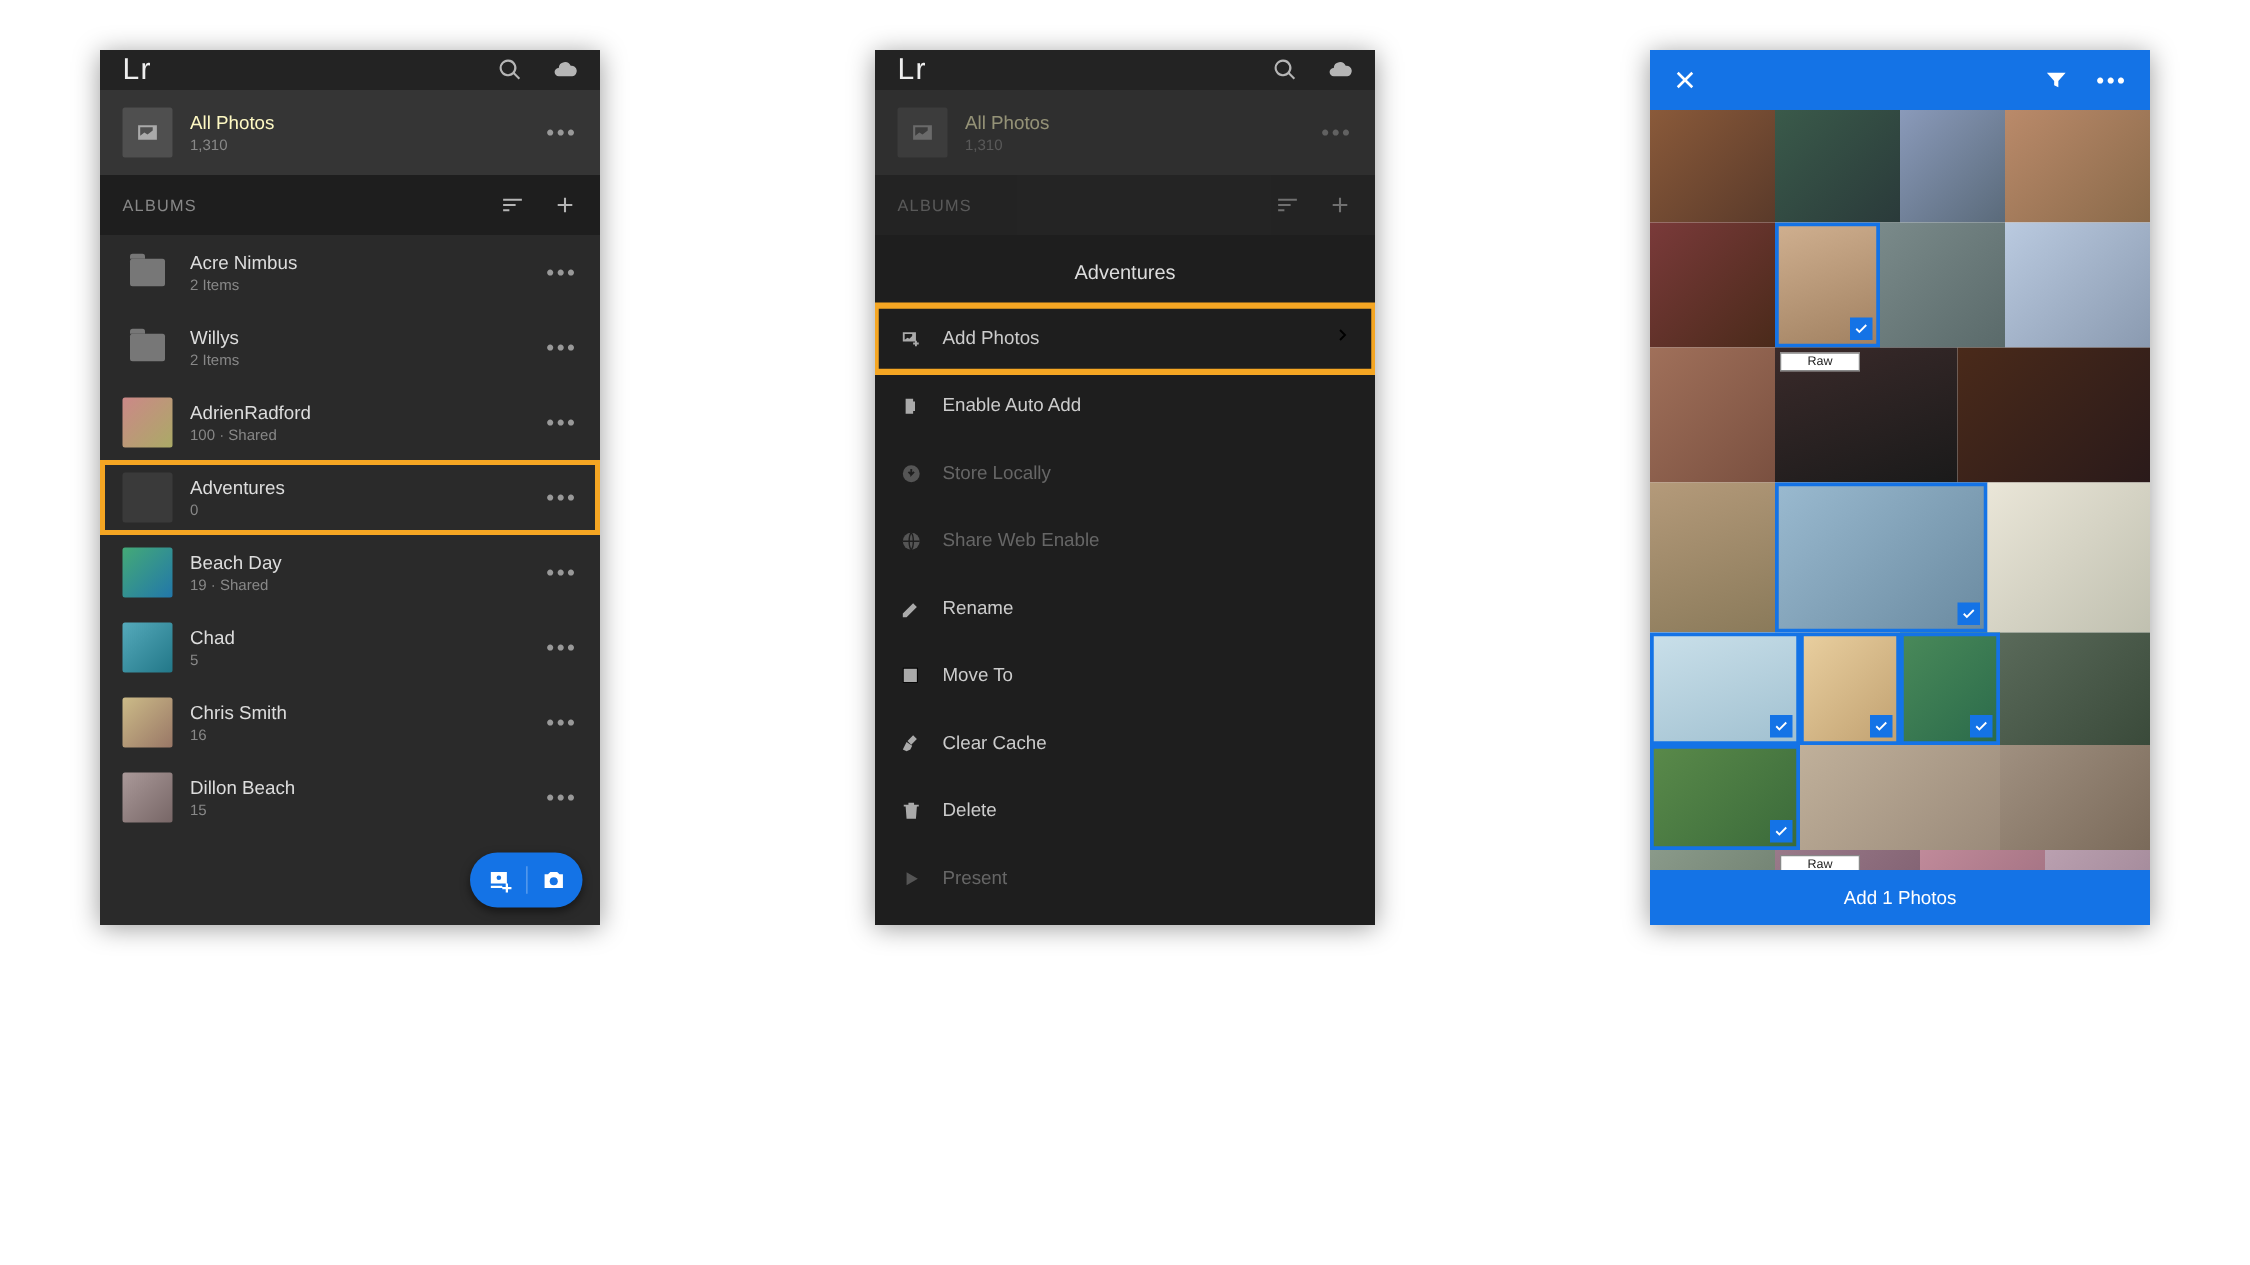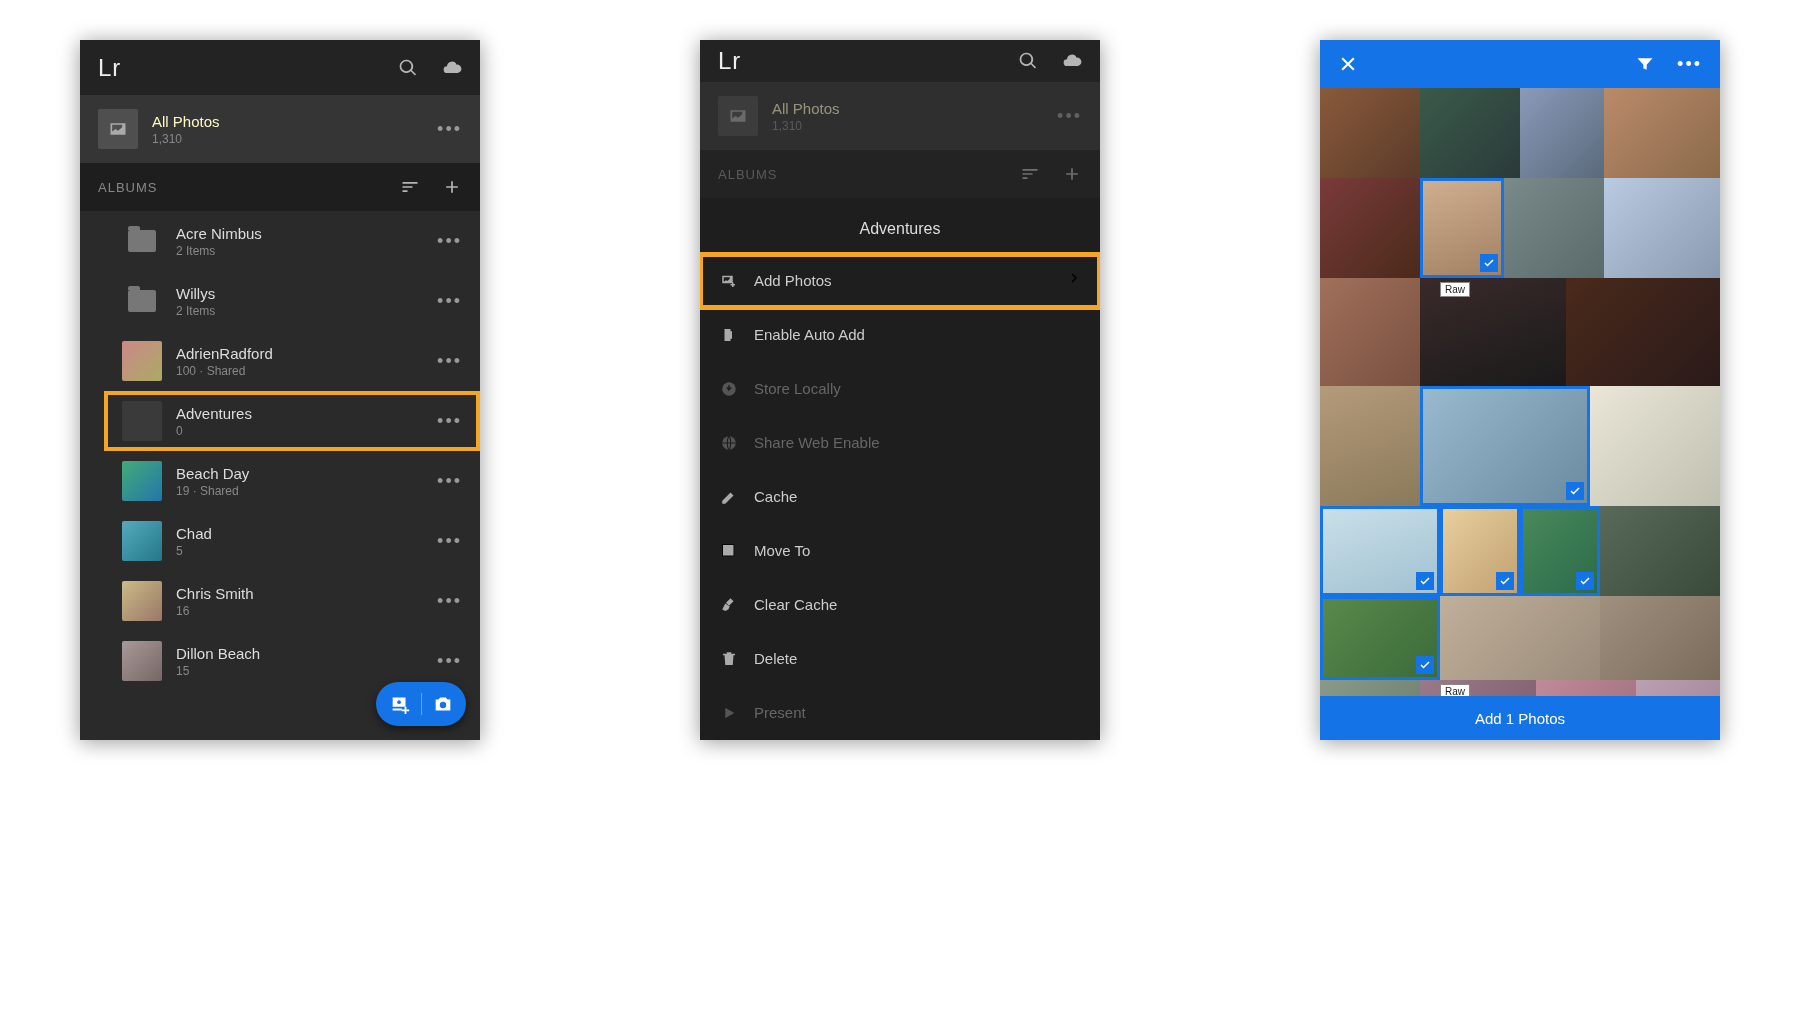--- a/index.html
+++ b/index.html
@@ -1,39 +1,39 @@
 <!DOCTYPE html>
 <html><head>
 <meta charset="utf-8">
 <style>
   * { margin: 0; padding: 0; box-sizing: border-box; font-family: -apple-system, BlinkMacSystemFont, "Segoe UI", sans-serif; }
   body { background: #fff; width: 1800px; height: 1012px; display: flex; justify-content: space-between; padding: 40px 80px; }
   .phone { width: 400px; height: 700px; background: #2a2a2a; display: flex; flex-direction: column; overflow: hidden; position: relative; box-shadow: 0 2px 20px rgba(0,0,0,0.4); }
   
   
-  .topbar { height: 55px; display: flex; align-items: center; padding: 0 18px; justify-content: space-between; background: #232323; }
+  .topbar { height: 32px; display: flex; align-items: center; padding: 0 18px; justify-content: space-between; background: #232323; }
   .logo { font-size: 24px; color: #eee; font-weight: 300; letter-spacing: 1px; }
   .topbar-icons { display: flex; gap: 24px; align-items: center; }
   .icon { width: 20px; height: 20px; fill: #b5b5b5; }
   
   
   .allphotos { display: flex; align-items: center; padding: 14px 18px; background: #353535; gap: 14px; }
   .ap-thumb { width: 40px; height: 40px; background: #4f4f4f; display:flex; align-items:center; justify-content:center; border-radius:2px; }
   .ap-txt { flex: 1; }
   .ap-title { color: #fef9c3; font-size: 15px; }
   .ap-count { color: #888; font-size: 12px; margin-top: 2px; }
   .dots { color: #999; font-size: 18px; letter-spacing: 2px; }
   
   
   .alb-header { display: flex; align-items: center; justify-content: space-between; padding: 14px 18px; background: #1e1e1e; }
   .alb-label { color: #888; font-size: 13px; letter-spacing: 1px; }
   .alb-icons { display: flex; gap: 22px; align-items: center; }
   
   
-  .alb-list { flex: 1; overflow: hidden; margin-left: 24px; }
+  .alb-list { flex: 1; overflow: hidden; }
   .alb-row { display: flex; align-items: center; gap: 14px; padding: 10px 18px; position: relative; }
   .alb-thumb { width: 40px; height: 40px; background: #4f4f4f; border-radius: 2px; display:flex; align-items:center; justify-content:center; flex-shrink:0; background-size:cover; background-position:center; }
   .alb-txt { flex: 1; }
   .alb-name { color: #ddd; font-size: 15px; }
   .alb-sub { color: #888; font-size: 12px; margin-top: 2px; }
   .highlight { outline: 4px solid #f5a623; outline-offset: -4px; }
   
   
   .fab { position: absolute; right: 14px; bottom: 14px; background: #1473e6; border-radius: 24px; height: 44px; width: 90px; display:flex; align-items:center; justify-content:center; gap: 10px; box-shadow: 0 3px 8px rgba(0,0,0,.5); }
   .fab-div { width: 1px; height: 22px; background: rgba(255,255,255,.35); }
@@ -51,21 +51,21 @@
   
   
   .phone3 { background: #fff; }
   .bluebar { height: 48px; background: #1473e6; display: flex; align-items: center; justify-content: space-between; padding: 0 18px; }
   .bluebar svg { fill: #fff; width: 20px; height: 20px; }
   .gallery { flex:1; display:flex; flex-wrap:wrap; align-content:flex-start; overflow:hidden; position:relative; }
   .ph { position: relative; background-size: cover; background-position: center; }
   .ph.sel { outline: 3px solid #1473e6; outline-offset: -3px; }
   .check { position:absolute; right:6px; bottom:6px; width:18px; height:18px; background:#1473e6; display:flex; align-items:center; justify-content:center; }
   .check svg { fill:#fff; width:12px; height:12px; }
-  .raw { position:absolute; left:20px; top:4px; background:#fff; color:#222; font-size:10px; padding:1px 4px; border:1px solid #888;text-align:center; }
+  .raw { position:absolute; left:4px; top:4px; background:#fff; color:#222; font-size:10px; padding:1px 21px; border:1px solid #888;text-align:center; }
   .addbar { height: 44px; background: #1473e6; color: #fff; display:flex; align-items:center; justify-content:center; font-size: 15px; }
   .folder-shape { width: 28px; height: 22px; background: #777; border-radius: 2px; position: relative; }
   .folder-shape::before { content:''; position:absolute; top:-4px; left:0; width:12px; height:4px; background:#777; border-radius:2px 2px 0 0; }
 </style>
 </head>
 <body>
 
 <div class="phone">
   <div class="topbar">
     <div class="logo">Lr</div>
@@ -248,21 +248,21 @@
           <svg class="icon" viewBox="0 0 24 24">
             <circle cx="12" cy="12" r="9"></circle>
             <path d="M3 12h18M12 3c3 3 3 15 0 18M12 3c-3 3-3 15 0 18" stroke="#1e1e1e" stroke-width="1.5" fill="none"></path>
           </svg>
           <div class="menu-label">Share Web Enable</div>
         </div>
         <div class="menu-row">
           <svg class="icon" viewBox="0 0 24 24">
             <path d="M3 17l11-11 4 4L7 21H3zM16 4l4 4"></path>
           </svg>
-          <div class="menu-label">Cache</div>
+          <div class="menu-label">Rename</div>
         </div>
         <div class="menu-row">
           <svg class="icon" viewBox="0 0 24 24">
             <path d="M4 4h14v14H4zM8 8h10v10" fill="none" stroke="currentColor" stroke-width="2"></path>
             <path d="M4 4h14v14H4z"></path>
           </svg>
           <div class="menu-label">Move To</div>
         </div>
         <div class="menu-row">
           <svg class="icon" viewBox="0 0 24 24">

